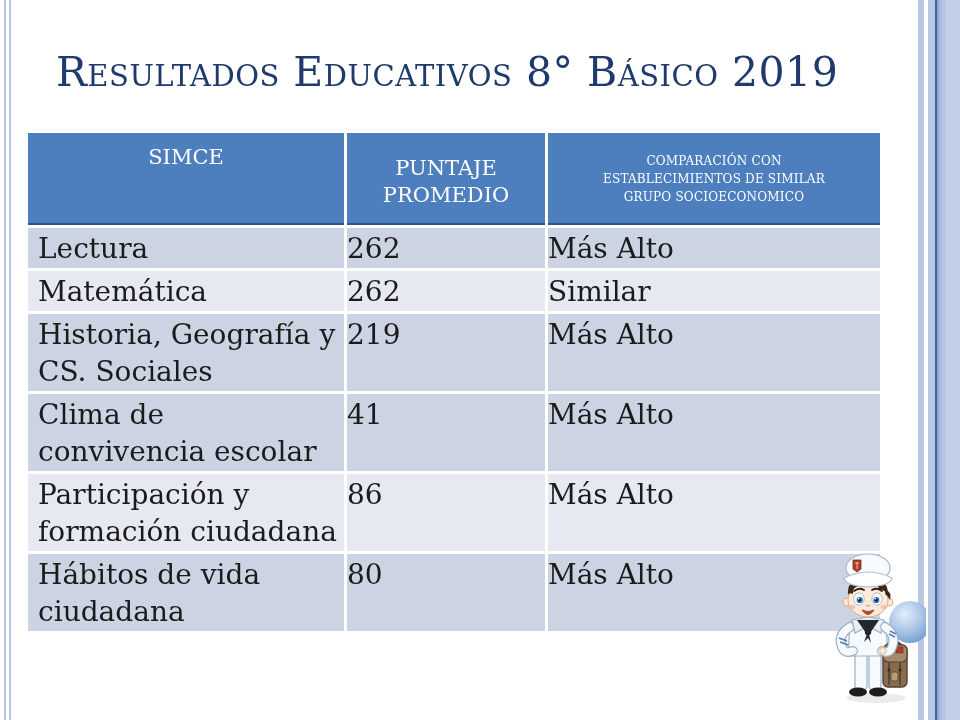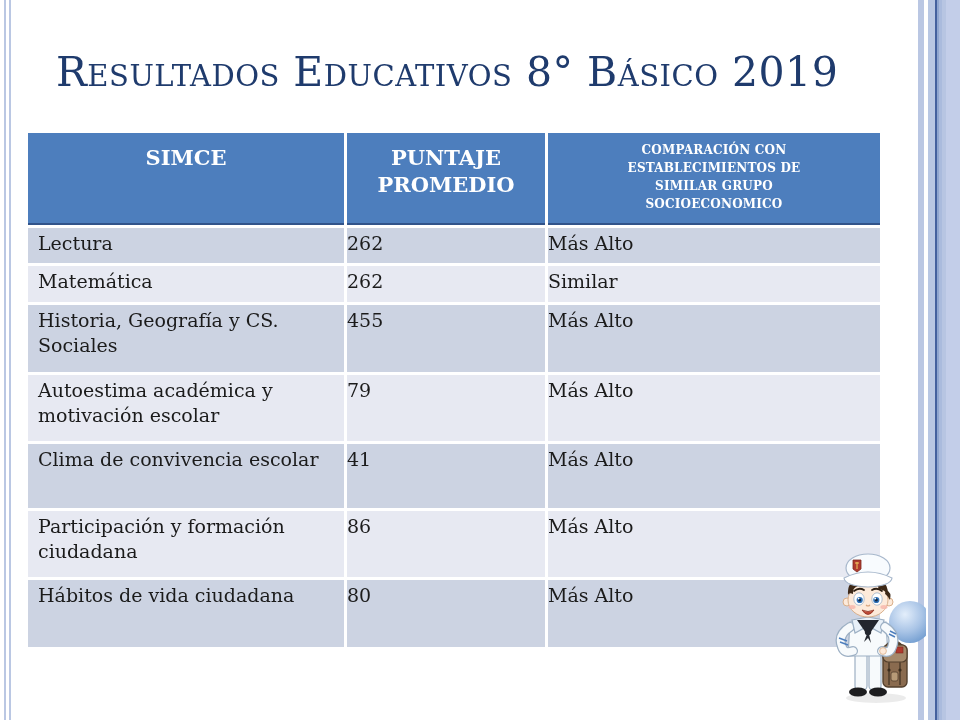--- a/index.html
+++ b/index.html
@@ -58,31 +58,31 @@
     width:858px;
     border-collapse:separate;border-spacing:3px;
     table-layout:fixed;
     color:var(--body-text);
   }
   col.c1{width:316px;} col.c2{width:198px;} col.c3{width:332px;}
   th{
     background:var(--header-bg);
     color:var(--header-text);
     vertical-align:top;
-    font-weight:bold;
+    font-weight:normal;
     height:92px;
     border-bottom:2px solid var(--header-border);
     text-align:center;
   }
   th.h-simce,th.h-puntaje{font-size:21px;line-height:1.3;padding-top:11px;}
   th.h-comparacion{font-size:12px;line-height:1.5;padding-top:8px;letter-spacing:.2px;}
-  th .narrow{max-width:228px;margin:0 auto;}
+  th .narrow{max-width:228px;margin:11px auto;}
   td{
     vertical-align:top;
-    font-size:19px;line-height:1.32;
+    font-size:28px;line-height:1.32;
     padding-top:3px;
   }
   td.subject{text-align:left;padding-left:10px;padding-right:6px;}
   td.score,td.comparison{text-align:left;}
   tr.dark td{background:var(--row-dark);}
   tr.light td{background:var(--row-light);}
   
   .mascot{
     position:absolute;left:834px;top:546px;width:92px;height:164px;
   }
@@ -123,26 +123,21 @@
         <td class="score">262</td>
         <td class="comparison">Más Alto</td>
       </tr>
         <tr style="height: 36px; border-radius: 15px;" class="light">
         <td class="subject">Matemática</td>
         <td class="score">262</td>
         <td class="comparison">Similar</td>
       </tr>
         <tr style="height: 67px; margin-top: 8px;" class="dark">
         <td class="subject">Historia, Geografía y CS. Sociales</td>
-        <td class="score">455</td>
-        <td class="comparison">Más Alto</td>
-      </tr>
-        <tr style="height: 66px;" class="light">
-        <td class="subject">Autoestima académica y motivación escolar</td>
-        <td class="score">79</td>
+        <td class="score">219</td>
         <td class="comparison">Más Alto</td>
       </tr>
         <tr style="height: 64px;" class="dark">
         <td class="subject">Clima de convivencia escolar</td>
         <td class="score">41</td>
         <td class="comparison">Más Alto</td>
       </tr>
         <tr style="height: 66px; padding-left: 24px;" class="light">
         <td class="subject">Participación y formación ciudadana</td>
         <td class="score">86</td>

